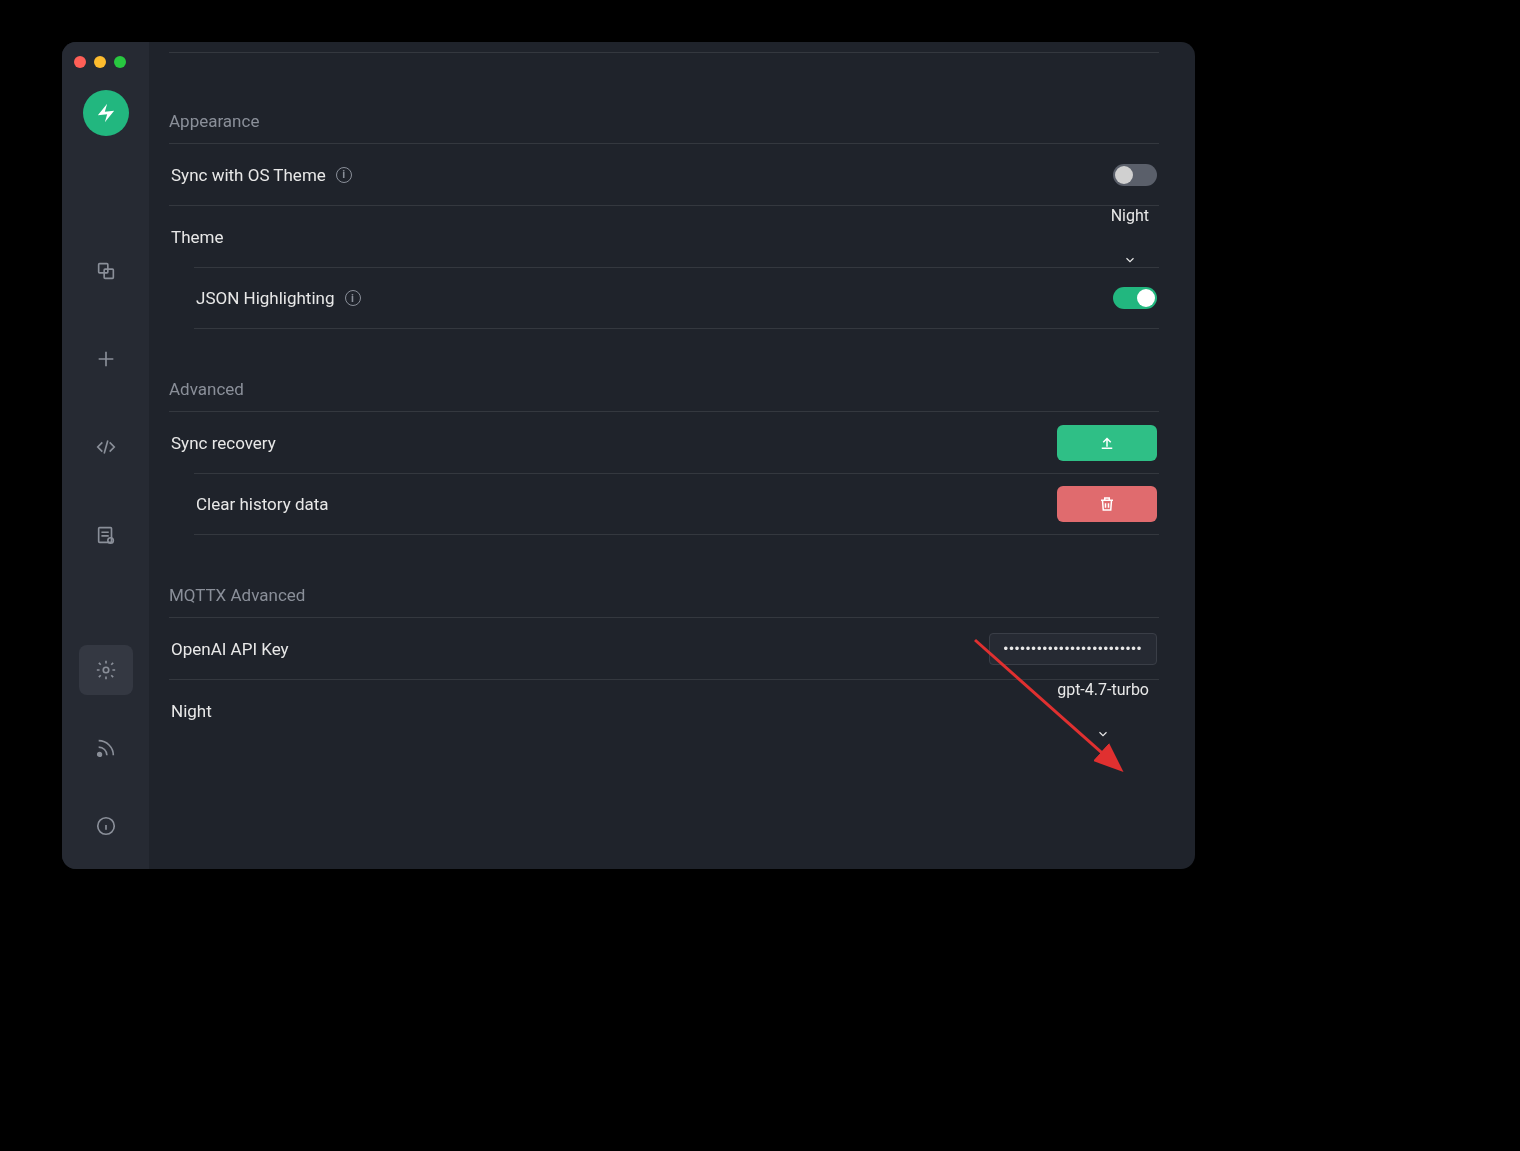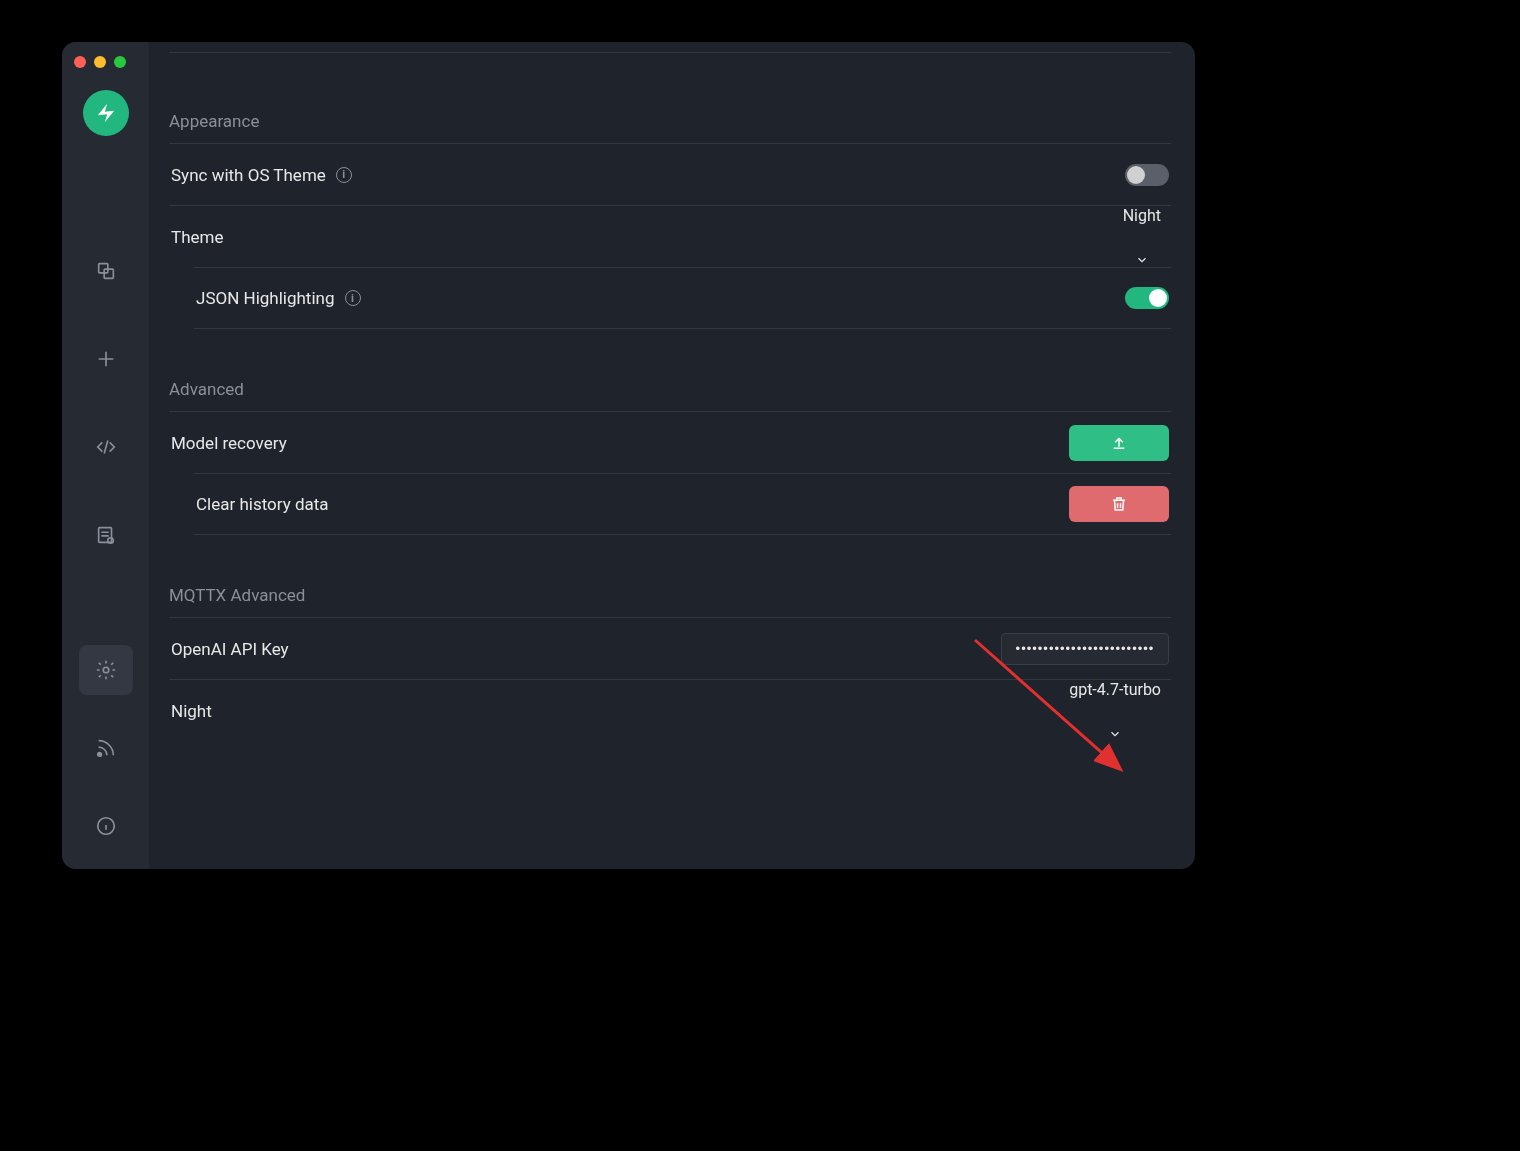--- a/index.html
+++ b/index.html
@@ -68,21 +68,21 @@
     align-items: center;
     justify-content: center;
     color: #8a8f99;
     cursor: pointer;
   }
   .nav-item.active { background: #343842; }
   .nav-item svg { width: 22px; height: 22px; }
 
   .content {
     flex: 1;
-    padding: 0 24px 0 20px;
+    padding: 0 36px 0 20px;
     overflow-y: auto;
     position: relative;
   }
 
   .top-divider {
     border-bottom: 1px solid #34383f;
     height: 11px;
   }
 
   .section-header {
@@ -301,21 +301,21 @@
         <div class="toggle on">
             <div class="knob"></div>
           </div>
       </div>
     </div>
 
     <div class="section-header">Advanced</div>
 
     <div class="row">
       <div class="row-label">
-          <span>Model recovery</span>
+          <span>Sync recovery</span>
         </div>
       <div class="row-control">
         <div class="action-btn green">
           <svg viewBox="0 0 24 24" stroke-width="2">
             <path d="M12 17 V6 M7 11 L12 6 L17 11 M5 19 H19"></path>
           </svg>
         </div>
       </div>
     </div>
 

